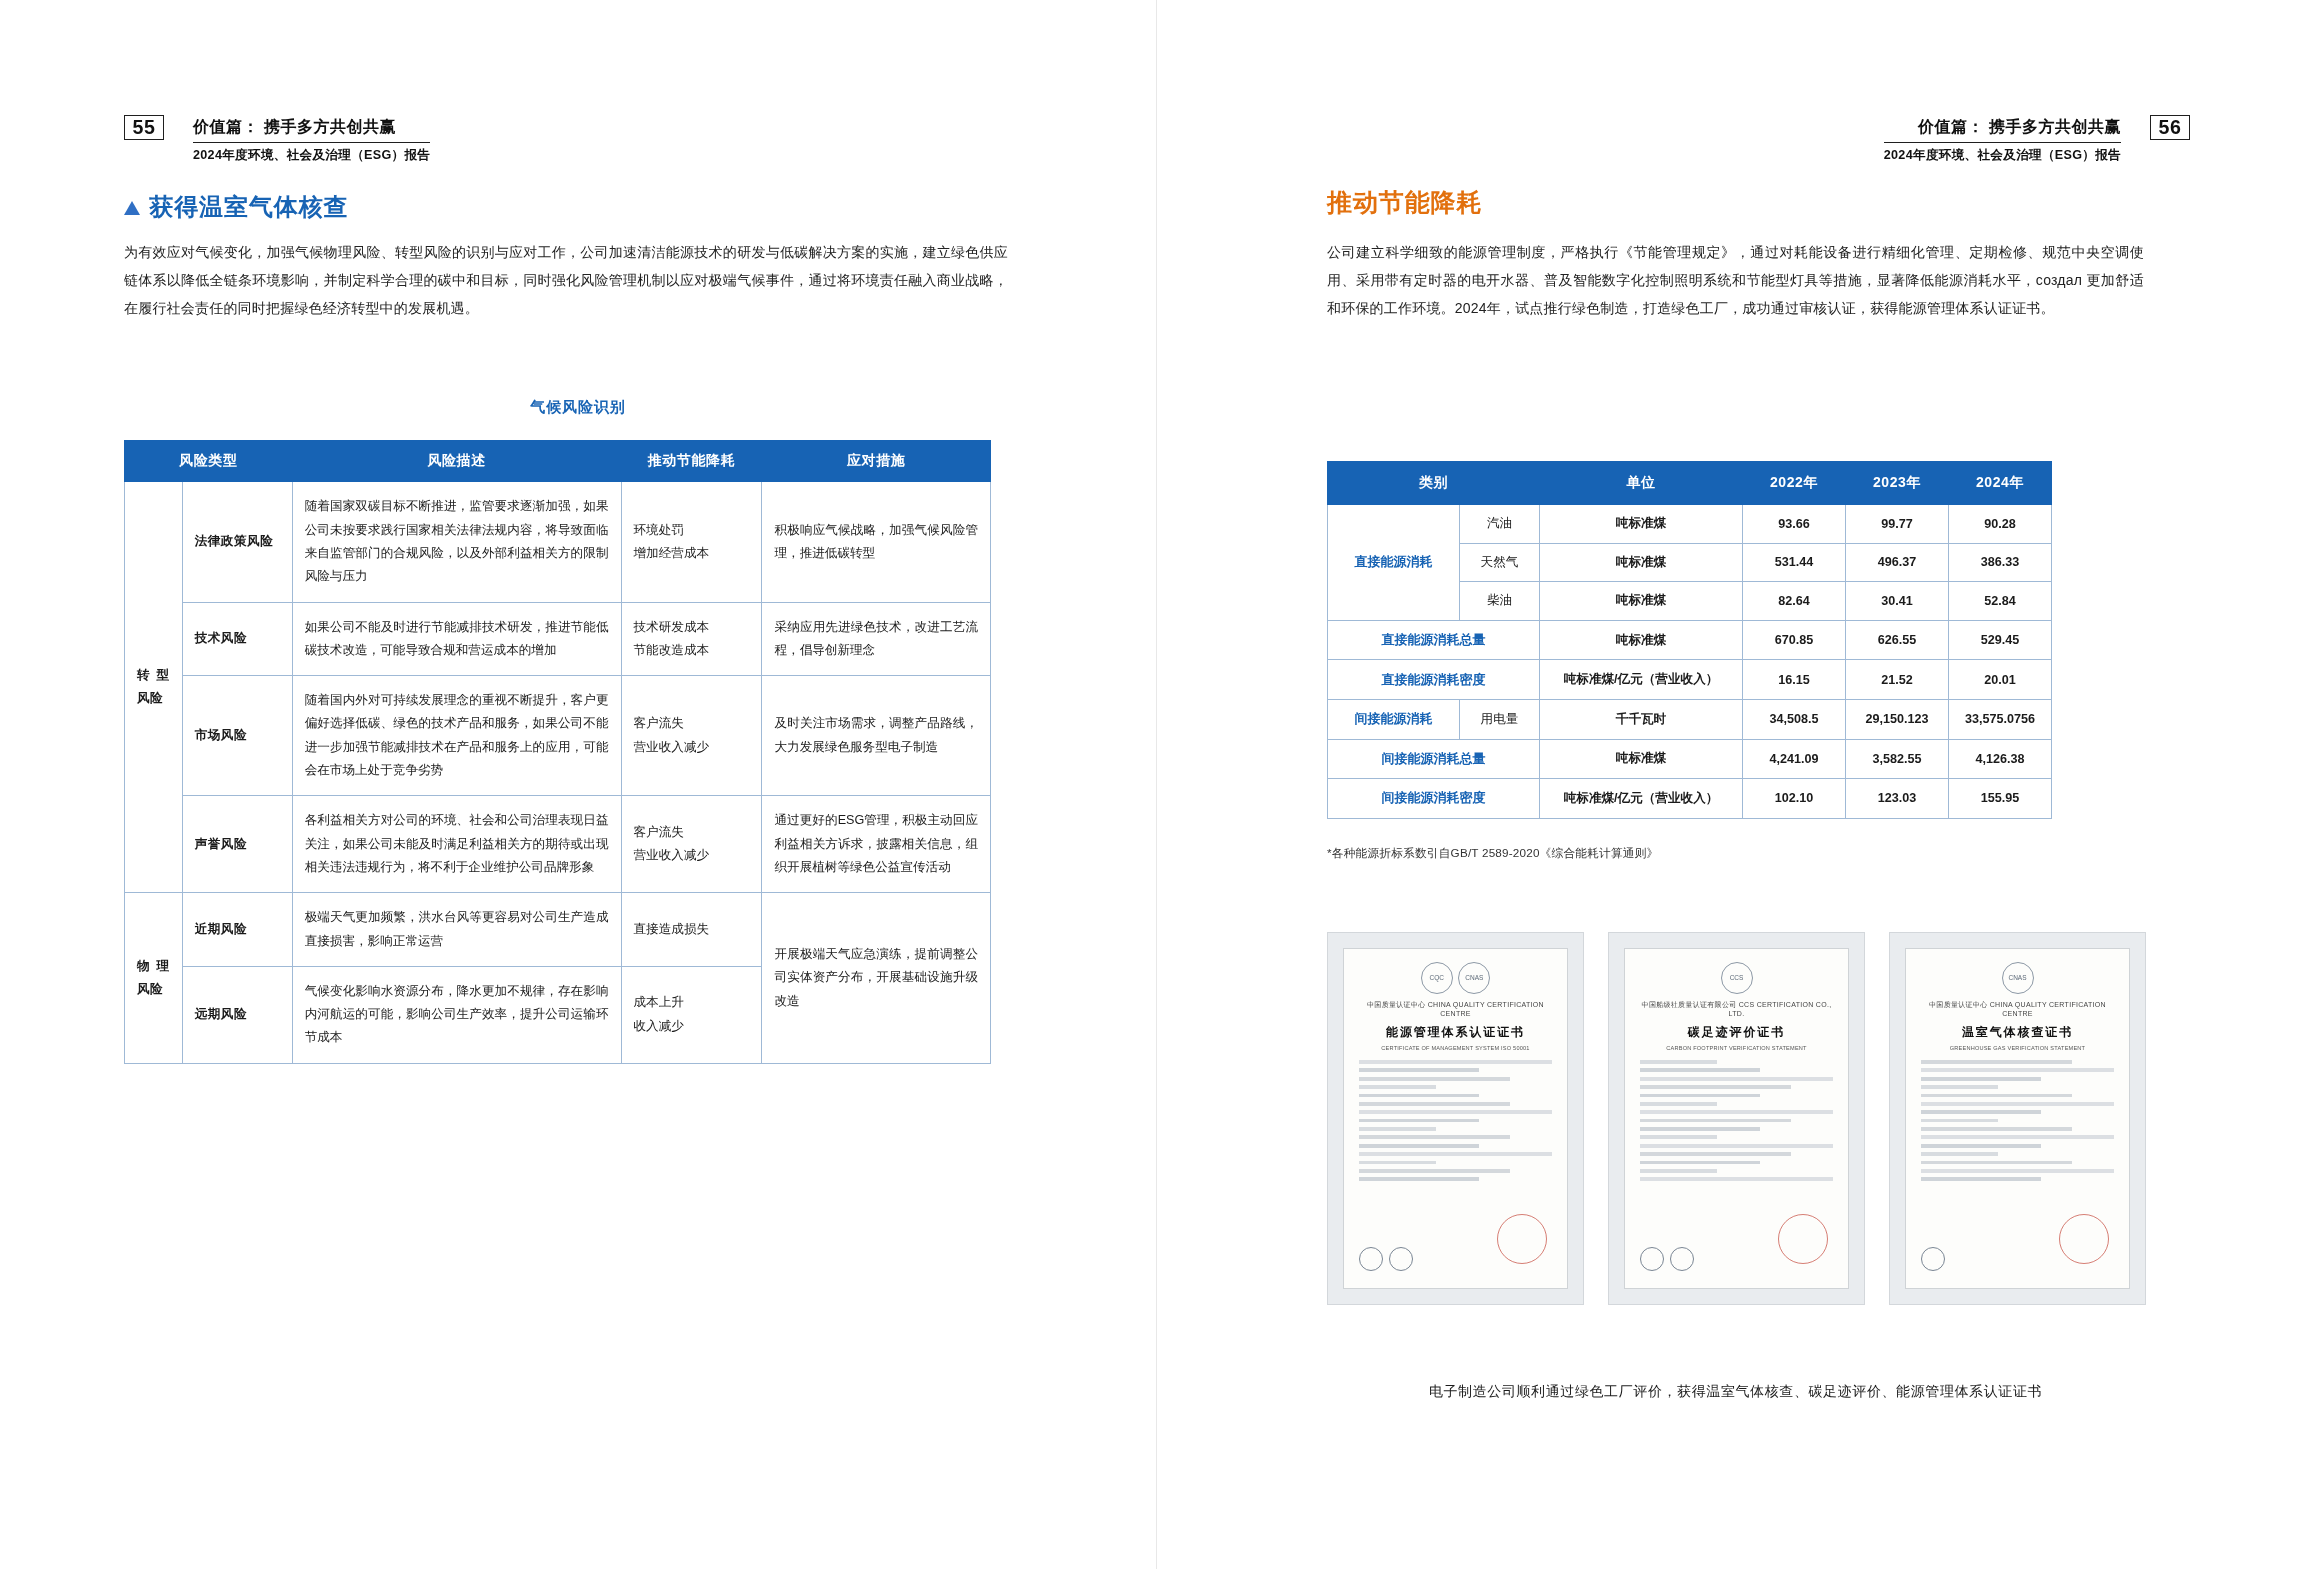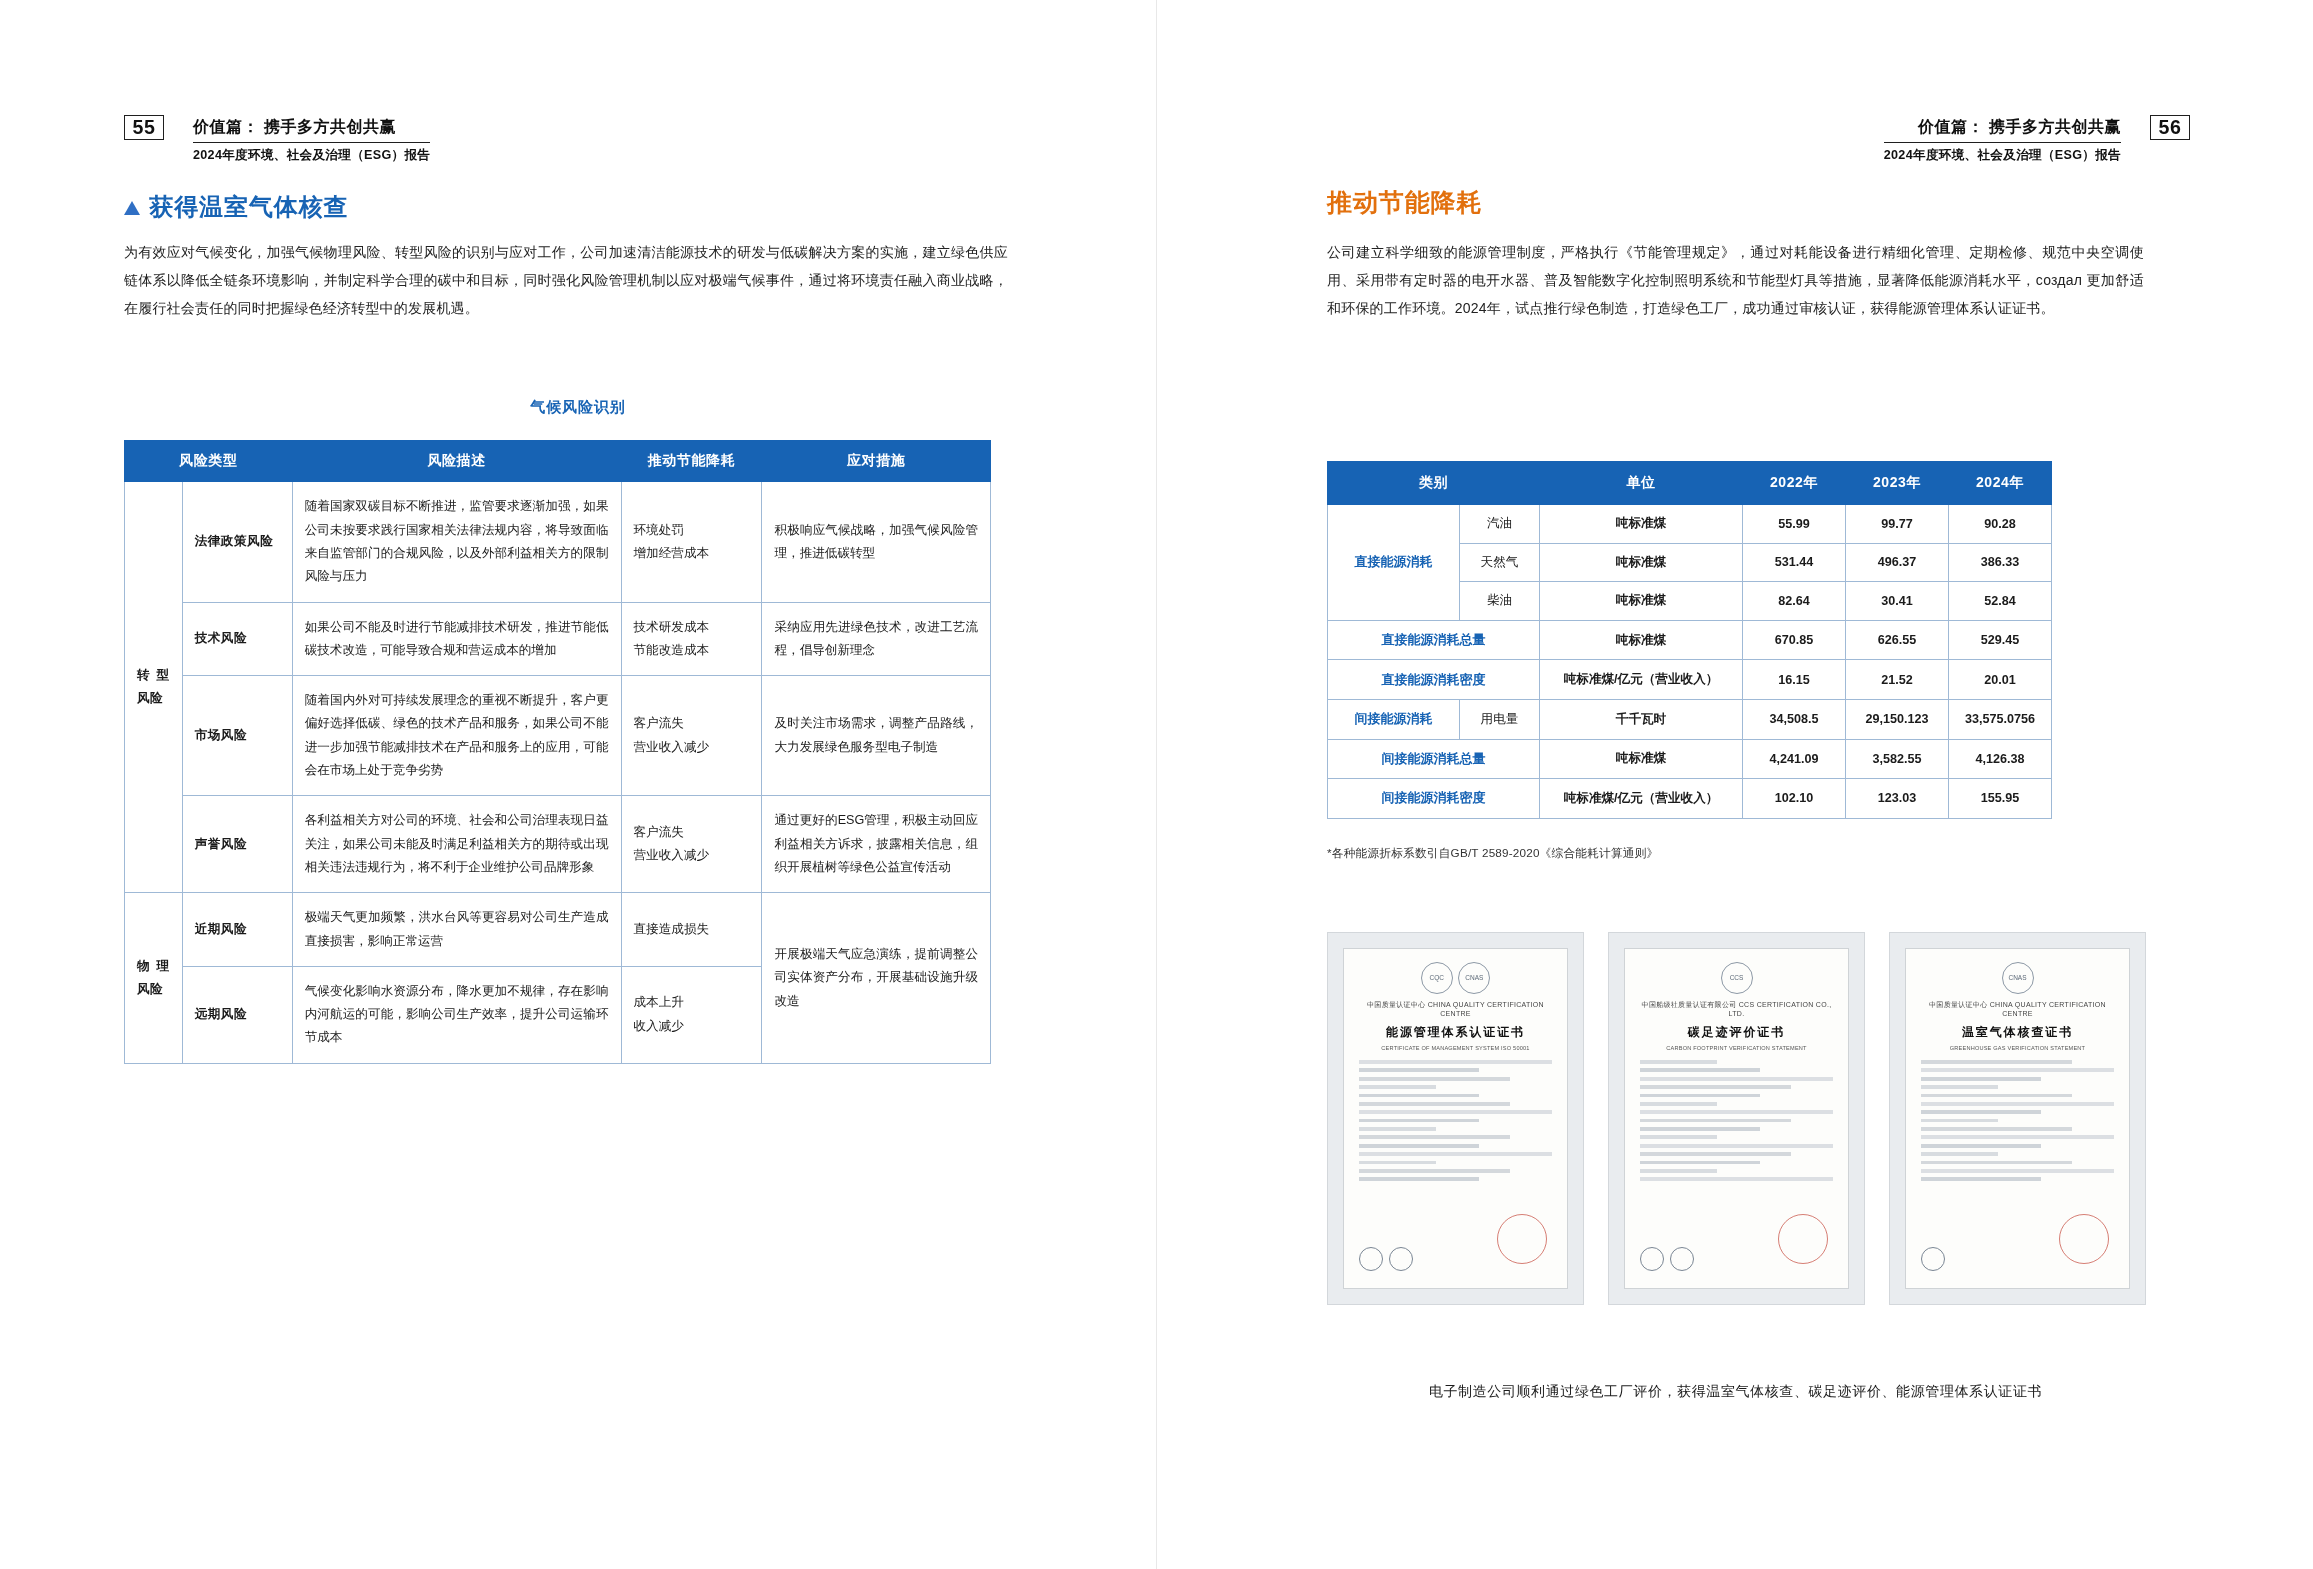--- a/index.html
+++ b/index.html
@@ -386,21 +386,21 @@
             <th>2022年</th>
             <th>2023年</th>
             <th>2024年</th>
           </tr>
         </thead>
         <tbody>
           <tr>
             <td class="lbl" rowspan="3">直接能源消耗</td>
             <td class="lbl-plain">汽油</td>
             <td>吨标准煤</td>
-            <td>55.99</td>
+            <td>93.66</td>
             <td>99.77</td>
             <td>90.28</td>
           </tr>
           <tr>
             <td class="lbl-plain">天然气</td>
             <td>吨标准煤</td>
             <td>531.44</td>
             <td>496.37</td>
             <td>386.33</td>
           </tr>

